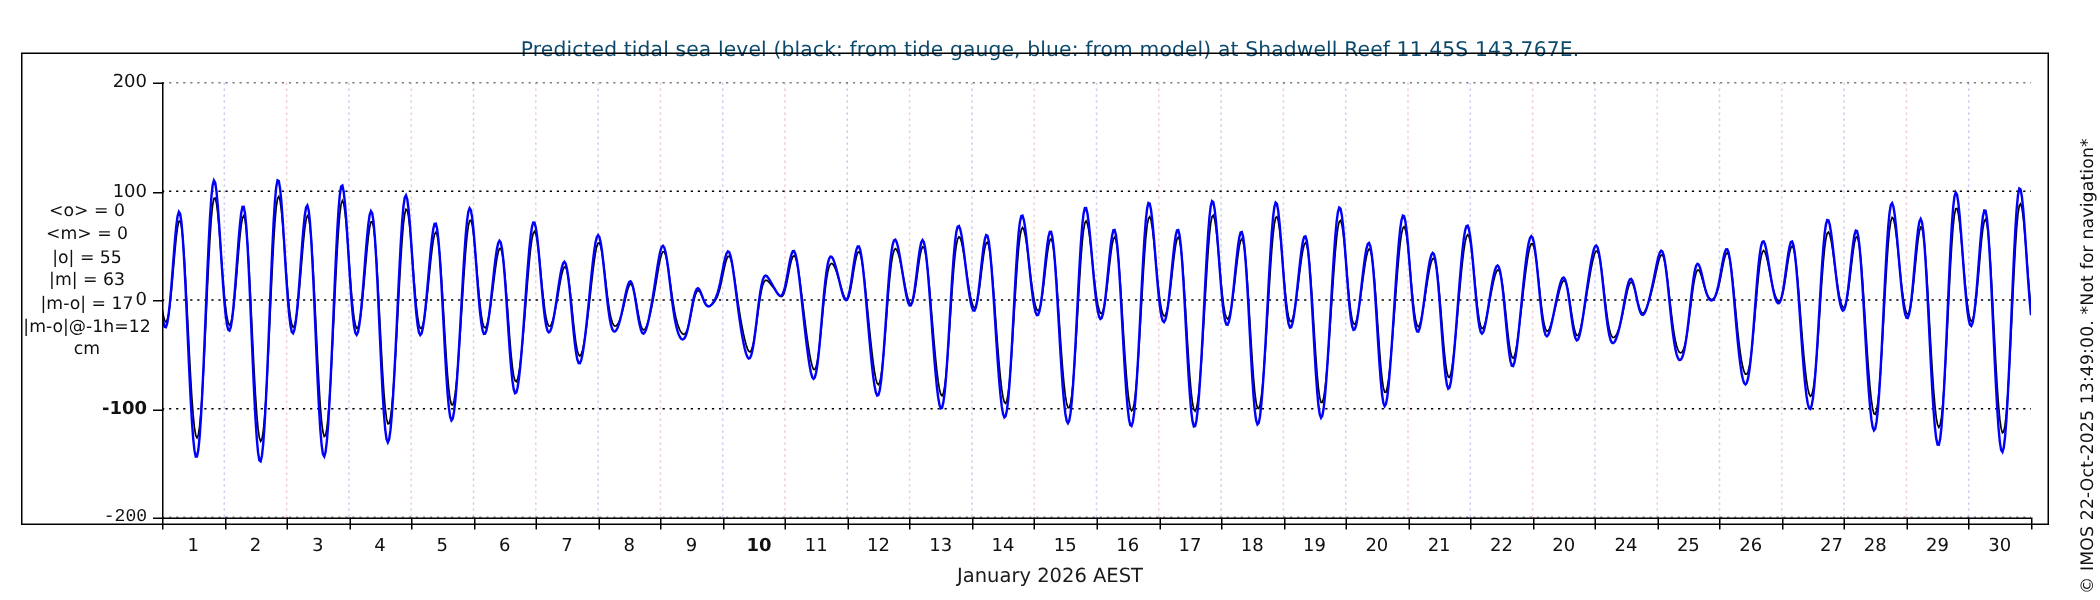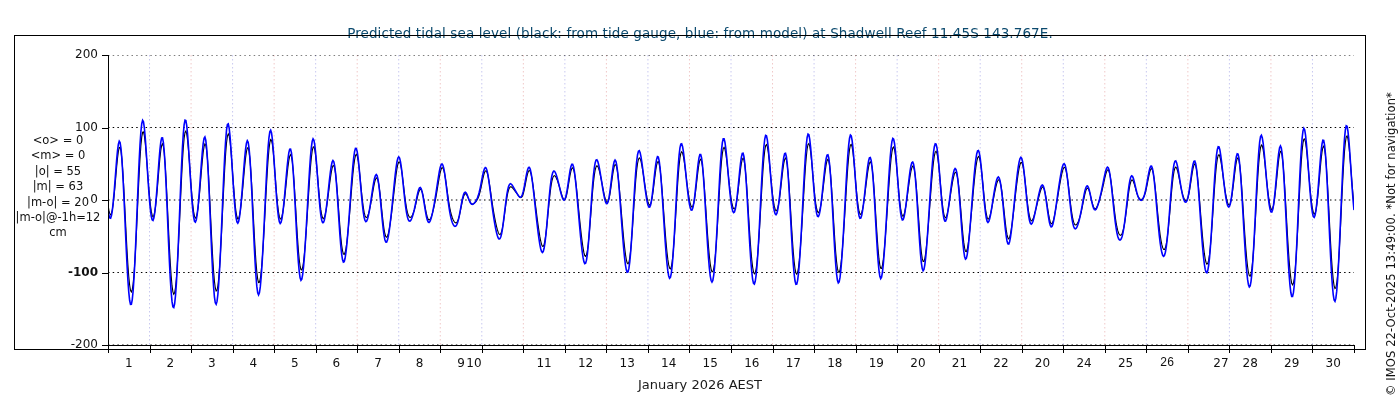--- a/index.html
+++ b/index.html
@@ -85,21 +85,21 @@
 
   <div class="chart-title">Predicted tidal sea level (black: from tide gauge, blue: from model) at Shadwell Reef 11.45S 143.767E.</div>
 
   <div class="outer-frame"></div>
 
   <div class="stats-block">
       <div>&lt;o&gt; = 0</div>
       <div>&lt;m&gt; = 0</div>
       <div>|o| = 55</div>
       <div>|m| = 63</div>
-      <div>|m-o| = 20</div>
+      <div>|m-o| = 17</div>
       <div>|m-o|@-1h=12</div>
       <div>cm</div>
     </div>
 
   <div class="plot-area">
     <svg class="plot-svg" viewBox="0 0 1246 290" preserveAspectRatio="none">
       <g>
           <line x1="0" x2="0" y1="0" y2="290" stroke="#f0c8c8" stroke-width="1" stroke-dasharray="1.5 2.5"></line>
           <line x1="41.53333333333333" x2="41.53333333333333" y1="0" y2="290" stroke="#c8c8f0" stroke-width="1" stroke-dasharray="1.5 2.5"></line>
           <line x1="83.06666666666666" x2="83.06666666666666" y1="0" y2="290" stroke="#f0c8c8" stroke-width="1" stroke-dasharray="1.5 2.5"></line>
@@ -155,21 +155,21 @@
       </div>
       <div class="y-tick" style="top: 200px;"></div>
       <div class="y-label-wrap" style="top: 193px;">
         <div class="y-label" style="position: relative;">0</div>
       </div>
       <div class="y-tick" style="top: 272.5px;"></div>
       <div class="y-label-wrap" style="top: 265.5px; font-weight: bold;">
         <div class="y-label" style="position: relative;">-100</div>
       </div>
       <div class="y-tick" style="top: 345px;"></div>
-      <div class="y-label-wrap" style="top: 338px;">
+      <div class="y-label-wrap" style="top: 338px; font-family: Liberation Mono, monospace;">
         <div class="y-label" style="position: relative;">-200</div>
       </div>
     </div>
   <div class="x-axis-line"></div>
   <div id="xticks">
       <div class="x-tick" style="left: 108px;"></div>
       <div class="x-tick" style="left: 149.533px;"></div>
       <div class="x-tick" style="left: 191.067px;"></div>
       <div class="x-tick" style="left: 232.6px;"></div>
       <div class="x-tick" style="left: 274.133px;"></div>
@@ -201,37 +201,37 @@
       <div class="x-tick" style="left: 1354px;"></div>
       <div class="x-label" style="left: 108.767px; width: 40px;">1</div>
       <div class="x-label" style="left: 150.3px; width: 40px;">2</div>
       <div class="x-label" style="left: 191.833px; width: 40px;">3</div>
       <div class="x-label" style="left: 233.367px; width: 40px;">4</div>
       <div class="x-label" style="left: 274.9px; width: 40px;">5</div>
       <div class="x-label" style="left: 316.433px; width: 40px;">6</div>
       <div class="x-label" style="left: 357.967px; width: 40px;">7</div>
       <div class="x-label" style="left: 399.5px; width: 40px;">8</div>
       <div class="x-label" style="left: 441.033px; width: 40px;">9</div>
-      <div class="x-label" style="left: 454px; width: 40px;">10</div>
+      <div class="x-label" style="left: 486px; width: 40px; font-weight: bold;">10</div>
       <div class="x-label" style="left: 524.1px; width: 40px;">11</div>
       <div class="x-label" style="left: 565.633px; width: 40px; text-align: center;">12</div>
       <div class="x-label" style="left: 607.167px; width: 40px;">13</div>
       <div class="x-label" style="left: 648.7px; width: 40px;">14</div>
       <div class="x-label" style="left: 690.233px; width: 40px;">15</div>
       <div class="x-label" style="left: 731.767px; width: 40px;">16</div>
       <div class="x-label" style="left: 773.3px; width: 40px;">17</div>
       <div class="x-label" style="left: 814.833px; width: 40px;">18</div>
       <div class="x-label" style="left: 856.367px; width: 40px;">19</div>
       <div class="x-label" style="left: 897.9px; width: 40px;">20</div>
       <div class="x-label" style="left: 939.433px; width: 40px;">21</div>
       <div class="x-label" style="left: 980.967px; width: 40px;">22</div>
       <div class="x-label" style="left: 1022.5px; width: 40px;">20</div>
       <div class="x-label" style="left: 1064.03px; width: 40px;">24</div>
       <div class="x-label" style="left: 1105.57px; width: 40px;">25</div>
-      <div class="x-label" style="left: 1147.1px; width: 40px; font-family: Liberation Mono, monospace;">26</div>
+      <div class="x-label" style="left: 1147.1px; width: 40px;">26</div>
       <div class="x-label" style="left: 1188.63px; width: 40px; text-align: right;">27</div>
       <div class="x-label" style="left: 1230.17px; width: 40px;">28</div>
       <div class="x-label" style="left: 1271.7px; width: 40px;">29</div>
       <div class="x-label" style="left: 1313.23px; width: 40px;">30</div>
     </div>
   <div class="x-axis-title">January 2026 AEST</div>
 
   <div class="credit">
     <span>© IMOS 22-Oct-2025 13:49:00. *Not for navigation*</span>
   </div>

